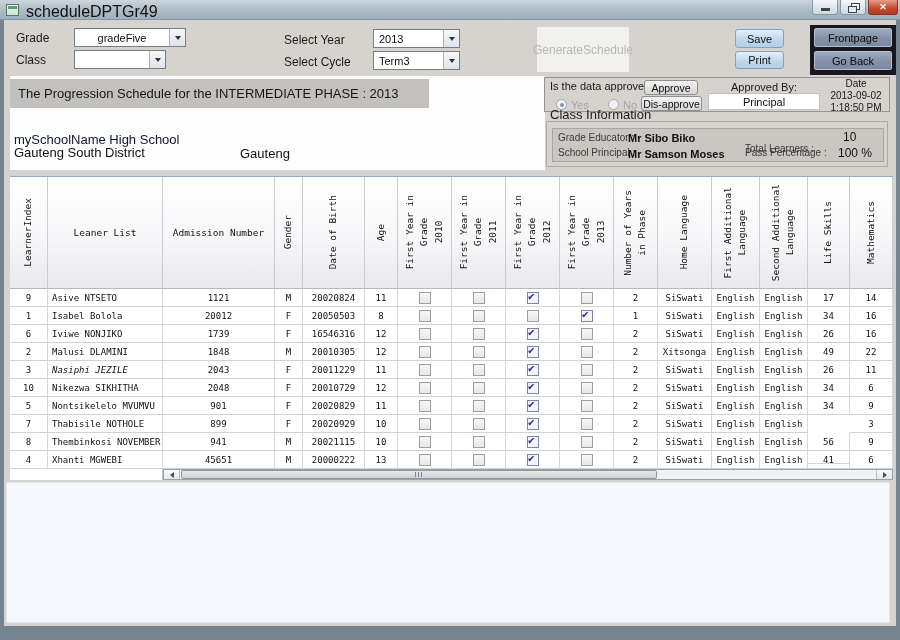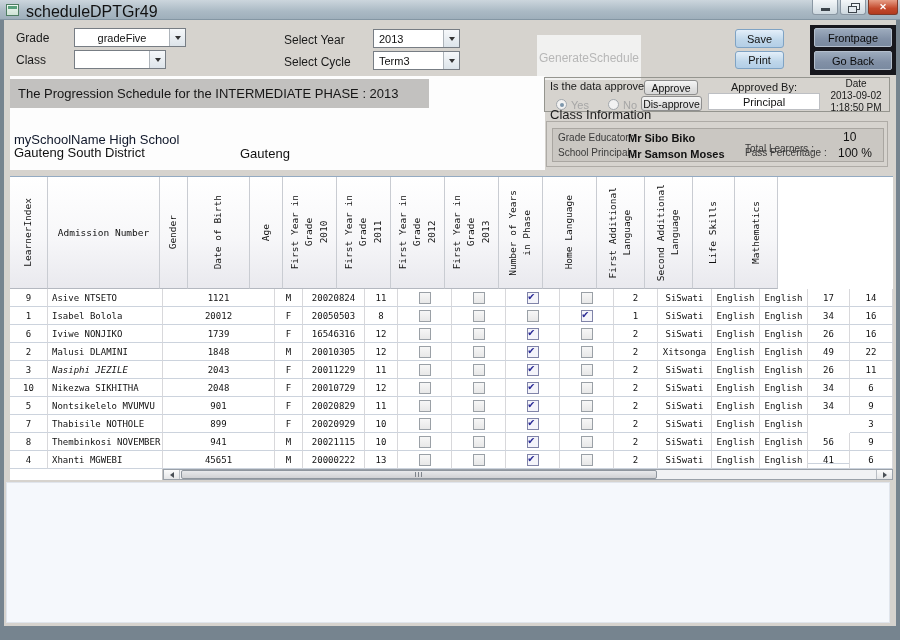--- a/index.html
+++ b/index.html
@@ -159,21 +159,21 @@
       </span>
   </div>
   <span class="lbl" style="left:284px; top:55px;">Select Cycle</span>
   <div class="combo" style="left:373px; top:51px; width:87px; height:19px;">
     <span class="val">Term3</span>
     <span class="dd">
         <span class="tri-down"></span>
       </span>
   </div>
 
-  <div class="btn btn-flat" style="left:537px; top:27px; width:104px; height:45px;margin-top:8px;">GenerateSchedule</div>
+  <div class="btn btn-flat" style="left:537px; top:27px; width:92px; height:45px;">GenerateSchedule</div>
   <div class="btn btn-blue" style="left:717px; top:29px; width:49px; height:19px;">Save</div>
   <div class="btn btn-blue" style="left:717px; top:51px; width:49px; height:18px;">Print</div>
   <div class="navpanel"></div>
   <div class="btn btn-slate" style="left:814px; top:28px; width:78px; height:19px;">Frontpage</div>
   <div class="btn btn-slate" style="left:814px; top:51px; width:78px; height:19px;">Go Back</div>
 
   <div class="whitebox"></div>
   <div class="banner">
     <span>The Progression Schedule for the INTERMEDIATE PHASE : 2013</span>
   </div>
@@ -206,20 +206,23 @@
   <span class="ci-val" style="left:628px; top:148px;">Mr Samson Moses</span>
   <span class="ci-lbl" style="left:745px; top:143px;">Total Learners :</span>
   <span class="ci-big" style="left:843px; top:130px;">10</span>
   <span class="ci-lbl" style="left:745px; top:147px;">Pass Percentage :</span>
   <span class="ci-big" style="left:838px; top:146px;">100 %</span>
 
   <div class="grid">
     <div class="gridhead">
         <div class="th" style="width: 38px;">
           <span class="vtext">LearnerIndex</span>
+        </div>
+        <div class="th" style="width: 115px;">
+          <span class="htext">Leaner List</span>
         </div>
         <div class="th" style="width: 112px;">
           <span class="htext">Admission Number</span>
         </div>
         <div class="th" style="width: 28px;">
           <span class="vtext">Gender</span>
         </div>
         <div class="th" style="width: 62px;">
           <span class="vtext">Date of Birth</span>
         </div>

